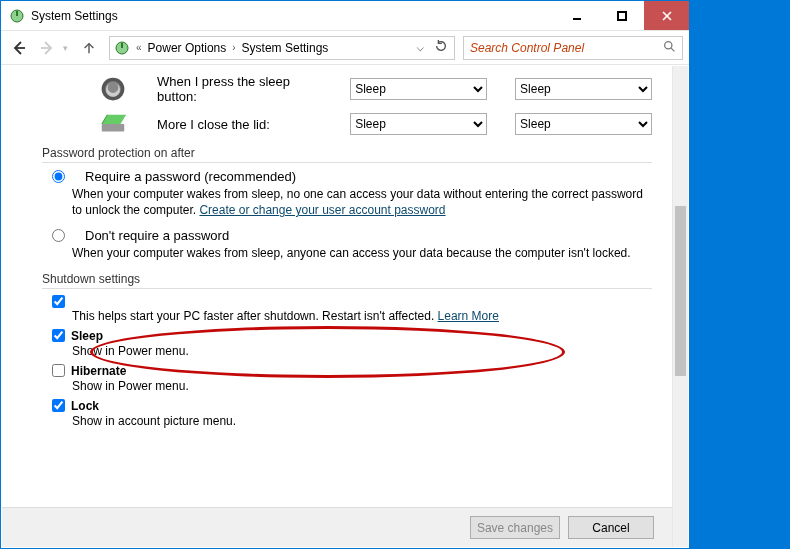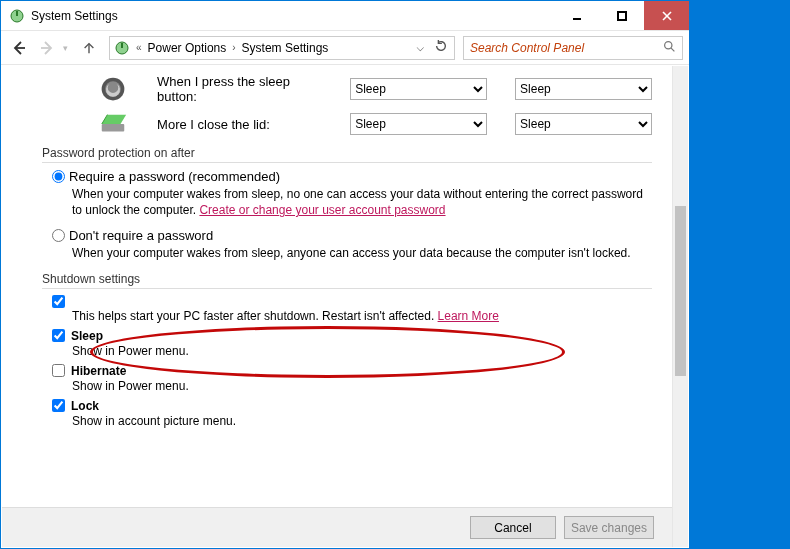--- a/index.html
+++ b/index.html
@@ -111,24 +111,24 @@
   select.dd {
     width:145px; height:22px; font-size:12px; font-family:inherit;
     border:1px solid #adadad; background:#fff;
   }
   .section-head {
     font-size:12px; color:#333;
     margin: 10px 0 6px -55px;
     border-bottom:1px solid #ddd;
     padding-bottom:2px;
   }
-  .radio-row { display:flex;align-items:center;gap:4px; margin-left:-45px;}
+  .radio-row { display:flex;align-items:center;gap:20px; margin-left:-45px;}
   .radio-row input { margin:0; }
   .desc { margin:2px 0 10px -25px; font-size:12px; line-height:1.35;}
-  a.link { color:#be185d; text-decoration:underline; }
+  a.link { color:#0c4a6e; text-decoration:underline; }
   .highlight-oval {
     position:absolute;
     left: 88px; top: 260px;
     width: 475px; height: 52px;
     border: 3px solid #c30808;
     border-radius: 50% / 50%;
     pointer-events:none;
   }
   .check-row { display:flex;align-items:center;gap:6px; margin-left:-45px;}
   .check-row input { margin:0; }
@@ -299,17 +299,17 @@
     <div class="check-desc">Show in account picture menu.</div>
 
     <div class="highlight-oval"></div>
   </div>
 
   <div class="scrollbar">
     <div class="thumb"></div>
   </div>
 
   <div class="buttonbar">
+    <button class="btn" disabled="">Save changes</button>
     <button class="btn">Cancel</button>
-    <button class="btn" disabled="">Save changes</button>
   </div>
 
 </div>
 
 </body></html>

